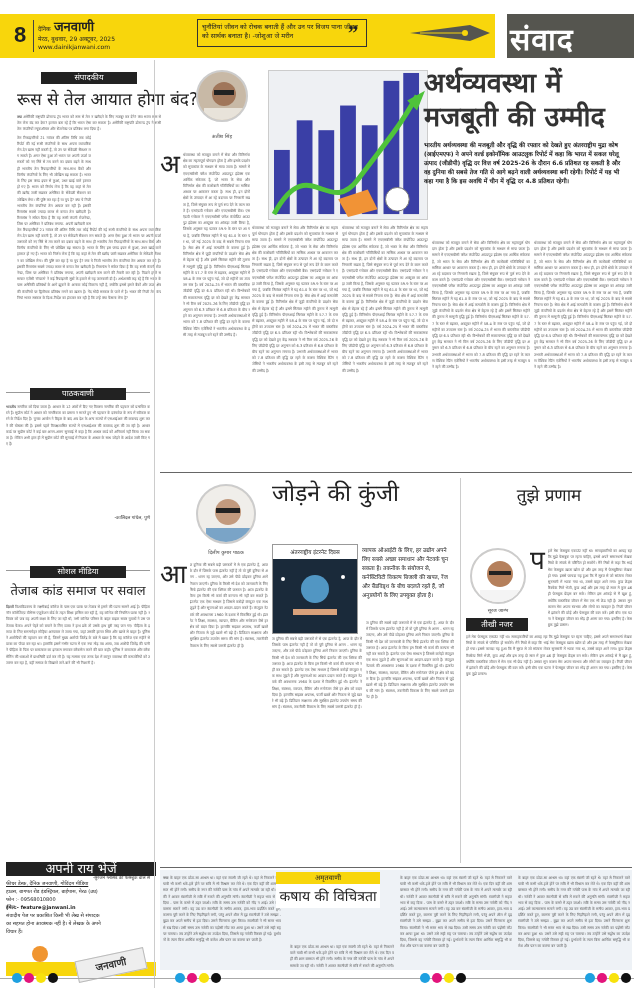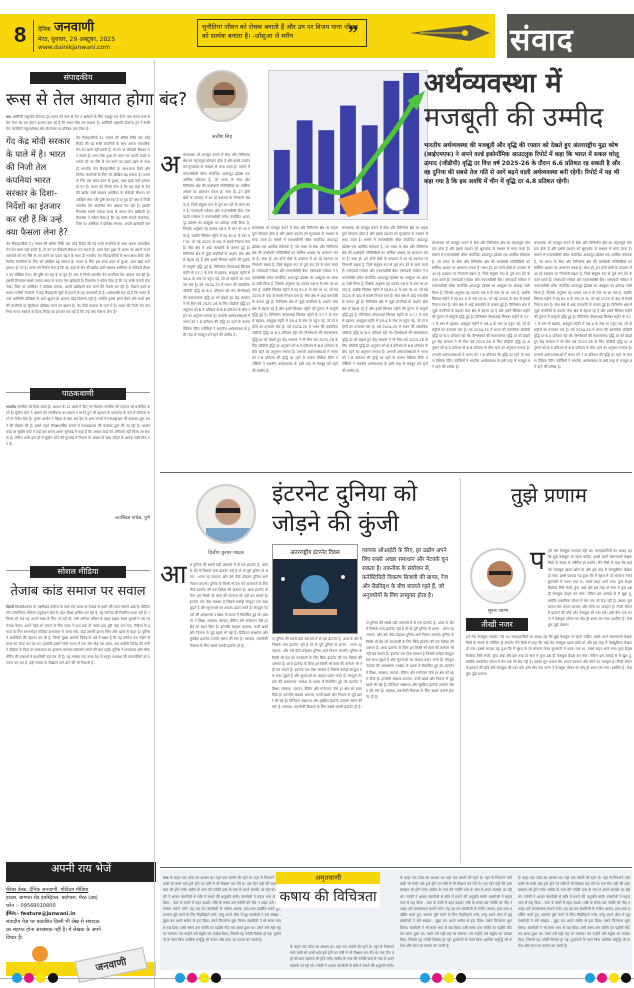--- a/index.html
+++ b/index.html
@@ -40,45 +40,44 @@
 </div>
 <div class="quote">चुनौतियां जीवन को रोचक बनाती हैं और उन पर विजय पाना जीवन को सार्थक बनाता है। -जोशुआ जे मरीन</div>
 <div class="qm">”</div>
 <svg class="pen" viewBox="0 0 80 16">
     <polygon points="0,8 60,0 80,8 60,16" fill="#55554f"></polygon>
     <circle cx="55" cy="8" r="3" fill="#f8d60c"></circle>
     <line x1="10" y1="8" x2="55" y2="8" stroke="#f8d60c" stroke-width="1"></line>
   </svg>
 <div class="brand">संवाद</div>
 
-<div class="col" style="left:6px;top:60px;width:144px">
+<div class="col" style="left:17px;top:60px;width:144px">
   <div class="tag" style="margin:12px 24px 4px">संपादकीय</div>
   <div style="font-size:17px;line-height:22px;white-space:nowrap">रूस से तेल आयात होगा बंद?</div>
   <div class="txt" style="margin-top:4px"><b>क्या</b> <span>अमेरिकी राष्ट्रपति डोनाल्ड ट्रंप भारत को रूस से तेल न खरीदने के लिए मजबूर कर देंगे? क्या भारत रूस से तेल लेना बंद कर देगा? हालात बता रहे हैं कि भारत ऐसा कर सकता है। अमेरिकी राष्ट्रपति डोनाल्ड ट्रंप ने रूसी तेल कंपनियों ल्यूकऑयल और रोजनेफ्ट पर प्रतिबंध लगा दिया है।</span></div>
   <div style="display:flex;gap:4px;margin-top:2px">
-    <div style="width:66px;font-size:8.5px;line-height:13px;color:#222">गेंद केंद्र मोदी सरकार के पाले में है। भारत की निजी तेल कंपनियां भारत सरकार के दिशा-निर्देशों का इंतजार कर रही हैं कि उन्हें क्या फैसला लेना है?</div>
     <div class="txt" style="width:74px;height:90px;overflow:hidden">तेल रिफाइनरियों 21 नवंबर की अंतिम तिथि तक कोई रिपोर्ट की नई रूसी कंपनियों के साथ अपना व्यापारिक लेन-देन खत्म नहीं करती हैं, तो उन पर सेकेंडरी सैंक्शन लग सकते हैं। अगर ऐसा हुआ तो भारत पर अपनी ऊर्जा जरूरतों को नए सिरे से तय करने का दबाव बढ़ने के साथ ही भारतीय तेल रिफाइनरियों के साथ-साथ बैंकों और वित्तीय कंपनियों के लिए भी जोखिम बढ़ सकता है। भारत के लिए इस फ्लड इफर से कुआं, उधर खाई वाले हालात हो गए हैं। भारत को निर्णय लेना है कि वह कहां से तेल की खरीद जारी रखकर अमेरिका के सेकेंडरी सैंक्शन का जोखिम लेगा। की पुष्टि कर रहा है या चुप है? क्या ये निजी भारतीय तेल कंपनियां तेल आयात कर रही हैं। इसकी रिलायंस सबसे ज्यादा करार से कच्चा तेल खरीदती है। रिलायंस ने संकेत दिया है कि वह रूसी कंपनी रोजनेफ्ट, जिस पर अमेरिका ने प्रतिबंध लगाया, अपनी खरीदारी कम करने की तैयारी कर रही है। पिछले हफ्ते समाचार एजेंसी 'रॉयटर्स' ने कई रिफाइनरी सूत्रों के हवाले से यह जानकारी दी है। अर्थशास्त्री कह रहे हैं कि भारत के पास अमेरिकी प्रतिबंधों के आगे झुकने के अलावा कोई विकल्प नहीं है, क्योंकि इससे हमारे बैंकों और ऊर्जा क्षेत्र की कंपनियों पर द्वितीयक प्रतिबंध लगने का खतरा है। गेंद मोदी सरकार के पाले में है। भारत की निजी तेल कंपनियां भारत सरकार के दिशा-निर्देश का इंतजार कर रही हैं कि उन्हें क्या फैसला लेना है?</div>
   </div>
   <div class="txt" style="height:100px;overflow:hidden;margin-top:2px">तेल रिफाइनरियों 21 नवंबर की अंतिम तिथि तक कोई रिपोर्ट की नई रूसी कंपनियों के साथ अपना व्यापारिक लेन-देन खत्म नहीं करती हैं, तो उन पर सेकेंडरी सैंक्शन लग सकते हैं। अगर ऐसा हुआ तो भारत पर अपनी ऊर्जा जरूरतों को नए सिरे से तय करने का दबाव बढ़ने के साथ ही भारतीय तेल रिफाइनरियों के साथ-साथ बैंकों और वित्तीय कंपनियों के लिए भी जोखिम बढ़ सकता है। भारत के लिए इस फ्लड इफर से कुआं, उधर खाई वाले हालात हो गए हैं। भारत को निर्णय लेना है कि वह कहां से तेल की खरीद जारी रखकर अमेरिका के सेकेंडरी सैंक्शन का जोखिम लेगा। की पुष्टि कर रहा है या चुप है? क्या ये निजी भारतीय तेल कंपनियां तेल आयात कर रही हैं। इसकी रिलायंस सबसे ज्यादा करार से कच्चा तेल खरीदती है। रिलायंस ने संकेत दिया है कि वह रूसी कंपनी रोजनेफ्ट, जिस पर अमेरिका ने प्रतिबंध लगाया, अपनी खरीदारी कम करने की तैयारी कर रही है। पिछले हफ्ते समाचार एजेंसी 'रॉयटर्स' ने कई रिफाइनरी सूत्रों के हवाले से यह जानकारी दी है। अर्थशास्त्री कह रहे हैं कि भारत के पास अमेरिकी प्रतिबंधों के आगे झुकने के अलावा कोई विकल्प नहीं है, क्योंकि इससे हमारे बैंकों और ऊर्जा क्षेत्र की कंपनियों पर द्वितीयक प्रतिबंध लगने का खतरा है। गेंद मोदी सरकार के पाले में है। भारत की निजी तेल कंपनियां भारत सरकार के दिशा-निर्देश का इंतजार कर रही हैं कि उन्हें क्या फैसला लेना है?</div>
 </div>
 <div class="rule" style="left:6px;top:392px;width:144px;height:1px"></div>
 <div class="col" style="left:6px;top:388px;width:144px">
   <div class="tag" style="margin:0 24px 4px">पाठकवाणी</div>
   <div class="txt" style="height:110px;overflow:hidden;margin-top:4px"><b>भारतीय</b> <span>नागरिक को दिया जाता है। आधार के 12 अंकों में दिए गए विवरण नागरिक की पहचान को प्रमाणित करते हैं। सुप्रीम कोर्ट ने आधार को नागरिकता का प्रमाण न मानते हुए भी पहचान के दस्तावेज के रूप में स्वीकार करने के निर्देश दिए हैं। चुनाव आयोग ने बिहार के बाद अब देश के अन्य राज्यों में एसआईआर की कवायद शुरू करने की घोषणा की है। इससे पहले विपक्षशासित राज्यों में एसआईआर की कवायद शुरू की जा रही है। आधार कार्ड पर सुप्रीम कोर्ट ने कई बार अलग-अलग सुनवाई में कहा है कि आधार कार्ड को अनिवार्य नहीं किया जा सकता है। लेकिन अभी हाल ही में सुप्रीम कोर्ट की सुनवाई में निजता के आधार के साथ जोड़ने के आदेश जारी किए गए हैं।</span></div>
   <div style="font-size:4.5px;text-align:right;color:#333">-कालिंदल गांधेल, पुणे</div>
 </div>
 <div class="rule" style="left:6px;top:570px;width:144px;height:1px"></div>
 <div class="col" style="left:6px;top:566px;width:144px">
   <div class="tag" style="margin:0 24px 4px">सोशल मीडिया</div>
   <div style="font-size:13px;line-height:18px;text-align:center;white-space:nowrap">तेजाब कांड समाज पर सवाल</div>
   <div class="txt" style="height:270px;overflow:hidden;margin-top:4px"><b>दिल्ली</b> <span>विश्वविद्यालय के लक्ष्मीबाई कॉलेज के पास एक छात्रा पर तेजाब से हमले की घटना सामने आई है। पीड़िता नॉन कॉलेजिएट वीमेन्स एजुकेशन बोर्ड के तहत शिक्षा हासिल कर रही है, वह कॉलेज की नियमित छात्रा नहीं है। रविवार को जब वह अपनी कक्षा के लिए जा रही थी, तभी कॉलेज परिसर के बाहर बाइक सवार युवकों ने उस पर तेजाब फेंका। अपने चेहरे को बचाने के लिए छात्रा ने हाथ ढके तो उसके हाथ बुरी तरह जल गए। पीड़िता के इलाज के लिए राममनोहर लोहिया अस्पताल ले जाया गया, जहां उसकी हालत स्थिर और खतरे से बाहर है। पुलिस ने आरोपियों की पहचान कर ली है, जिनमें मुख्य आरोपी जितेंद्र के बारे में खबर है कि वह कॉलेज एक महीने से छात्रा का पीछा कर रहा था। हालांकि इसमें गंभीर घटना में एक नया मोड़ तब आया, जब आरोपी जितेंद्र की पत्नी ने पीड़िता के पिता पर बलात्कार का इल्जाम लगाकर ब्लैकमेल करने की बात कही। पुलिस ने बलात्कार और ब्लैकमेलिंग की धाराओं में प्राथमिकी दर्ज कर ली है। यह मामला एक तरफ देश में कानून व्यवस्था की कमजोरियों को उजागर कर रहा है, वहीं समाज के बिखरते ताने-बाने की भी निशानी है।</span></div>
   <div style="font-size:4.5px;text-align:right;color:#333">-सुरजन ग्लासड की फेसबुक वॉल से</div>
 </div>
 <div class="col" style="left:6px;top:862px;width:150px">
-  <div class="tag" style="height:20px;line-height:14px;font-size:11px">अपनी राय भेजें</div>
+  <div class="tag" style="height:14px;line-height:14px;font-size:13px">अपनी राय भेजें</div>
   <div style="font-size:5px;line-height:8px;margin-top:3px;width:100px;color:#222">
     <div style="text-decoration:underline">फीचर डेस्क, दैनिक जनवाणी, गोविंदम मीडिया</div>
     <div>हाउस, बागपत रोड इंडस्ट्रियल, बाईपास, मेरठ (उप्र)</div>
     <div>फोन :- 09568010800</div>
     <div style="font-weight:bold">ईमेल:- feature@janwani.in</div>
     <div>संवादीय पेज पर प्रकाशित किसी भी लेख से संपादक का सहमत होना आवश्यक नहीं है। ये लेखक के अपने विचार हैं।</div>
   </div>
   <div style="position:absolute;left:0;top:100px;width:150px;height:14px;background:#f8d60c"></div>
   <div style="position:absolute;left:26px;top:84px;width:16px;height:16px;border-radius:50%;background:#f09530"></div>
   <div style="position:absolute;left:70px;top:92px;width:70px;height:22px;background:#eee;border:1px solid #bbb;transform:rotate(-12deg);font:bold 10px 'DejaVu Sans',sans-serif;color:#333;text-align:center;line-height:20px">जनवाणी</div>
@@ -111,40 +110,39 @@
   <circle cx="130" cy="130" r="12" fill="#fff" stroke="#777"></circle>
 </svg>
 <div class="col" style="left:252px;top:225px;width:86px;height:210px">
     <div class="txt" style="height:210px;overflow:hidden">र्थव्यवस्था को मजबूत बनाने में सेवा और विनिर्माण क्षेत्र का महत्वपूर्ण योगदान होता है और इसके प्रदर्शन को सूचकांक के माध्यम से मापा जाता है। मामले में एचएसबीसी फ्लैश कंपोजिट आउटपुट इंडेक्स एक आर्थिक संकेतक है, जो भारत के सेवा और विनिर्माण क्षेत्र की कारोबारी गतिविधियों का मासिक आधार पर आकलन करता है। साथ ही, इन दोनों क्षेत्रों के उत्पादन में आ रहे बदलाव पर निगरानी रखता है, जिसे संयुक्त रूप से पूर्ण रूप देने के काम करते हैं। एसएंडपी ग्लोबल और एचएसबीसी बैंक। एसएंडपी ग्लोबल ने एचएसबीसी फ्लैश कंपोजिट आउटपुट इंडेक्स का अक्टूबर का आंकड़ा जारी किया है, जिसके अनुसार यह घटकर 59.9 के स्तर पर आ गया है, जबकि सितंबर महीने में यह 61.0 के स्तर पर था, जो मई 2025 के बाद से सबसे निचला स्तर है। सेवा क्षेत्र में आई कमजोरी के कारण हुई है। विनिर्माण क्षेत्र में जुड़ी कंपनियों के प्रदर्शन सेवा क्षेत्र से बेहतर रहे हैं और इसमें सितंबर महीने की तुलना में मामूली वृद्धि हुई है। विनिर्माण पीएमआई सितंबर महीने के 57.7 के स्तर से बढ़कर, अक्टूबर महीने में 58.4 के स्तर पर पहुंच गई, जो दो महीनों का उच्चतम स्तर है। वर्ष 2024-25 में भारत की वास्तविक जीडीपी वृद्धि दर 6.5 प्रतिशत रही थी। विश्लेषकों की सकारात्मक वृद्धि दर को देखते हुए केंद्र सरकार ने भी वित्त वर्ष 2025-26 के लिए जीडीपी वृद्धि दर अनुमान को 6.3 प्रतिशत से 6.8 प्रतिशत के बीच रहने का अनुमान लगाया है। उभरती अर्थव्यवस्थाओं में भारत को 7.8 प्रतिशत की वृद्धि दर रहने के कारण वैश्विक रेटिंग एजेंसियों ने भारतीय अर्थव्यवस्था के इसी तरह से मजबूत बने रहने की उम्मीद है।</div>
   </div>
 <div class="col" style="left:342px;top:225px;width:86px;height:210px">
     <div class="txt" style="height:210px;overflow:hidden">र्थव्यवस्था को मजबूत बनाने में सेवा और विनिर्माण क्षेत्र का महत्वपूर्ण योगदान होता है और इसके प्रदर्शन को सूचकांक के माध्यम से मापा जाता है। मामले में एचएसबीसी फ्लैश कंपोजिट आउटपुट इंडेक्स एक आर्थिक संकेतक है, जो भारत के सेवा और विनिर्माण क्षेत्र की कारोबारी गतिविधियों का मासिक आधार पर आकलन करता है। साथ ही, इन दोनों क्षेत्रों के उत्पादन में आ रहे बदलाव पर निगरानी रखता है, जिसे संयुक्त रूप से पूर्ण रूप देने के काम करते हैं। एसएंडपी ग्लोबल और एचएसबीसी बैंक। एसएंडपी ग्लोबल ने एचएसबीसी फ्लैश कंपोजिट आउटपुट इंडेक्स का अक्टूबर का आंकड़ा जारी किया है, जिसके अनुसार यह घटकर 59.9 के स्तर पर आ गया है, जबकि सितंबर महीने में यह 61.0 के स्तर पर था, जो मई 2025 के बाद से सबसे निचला स्तर है। सेवा क्षेत्र में आई कमजोरी के कारण हुई है। विनिर्माण क्षेत्र में जुड़ी कंपनियों के प्रदर्शन सेवा क्षेत्र से बेहतर रहे हैं और इसमें सितंबर महीने की तुलना में मामूली वृद्धि हुई है। विनिर्माण पीएमआई सितंबर महीने के 57.7 के स्तर से बढ़कर, अक्टूबर महीने में 58.4 के स्तर पर पहुंच गई, जो दो महीनों का उच्चतम स्तर है। वर्ष 2024-25 में भारत की वास्तविक जीडीपी वृद्धि दर 6.5 प्रतिशत रही थी। विश्लेषकों की सकारात्मक वृद्धि दर को देखते हुए केंद्र सरकार ने भी वित्त वर्ष 2025-26 के लिए जीडीपी वृद्धि दर अनुमान को 6.3 प्रतिशत से 6.8 प्रतिशत के बीच रहने का अनुमान लगाया है। उभरती अर्थव्यवस्थाओं में भारत को 7.8 प्रतिशत की वृद्धि दर रहने के कारण वैश्विक रेटिंग एजेंसियों ने भारतीय अर्थव्यवस्था के इसी तरह से मजबूत बने रहने की उम्मीद है।</div>
   </div>
 <div class="col" style="left:424px;top:66px;width:200px">
   <div class="h-big" style="font-weight:bold;color:#333">अर्थव्यवस्था में</div>
-  <div class="h-big" style="font-weight:normal;color:#333">मजबूती की उम्मीद</div>
+  <div class="h-big" style="font-weight:bold;color:#333">मजबूती की उम्मीद</div>
   <div style="font-size:6px;line-height:9px;color:#222;margin-top:6px;font-weight:bold">भारतीय अर्थव्यवस्था की मजबूती और वृद्धि की रफ्तार को देखते हुए अंतरराष्ट्रीय मुद्रा कोष (आईएमएफ) ने अपने वर्ल्ड इकोनॉमिक आउटलुक रिपोर्ट में कहा कि भारत में सकल घरेलू उत्पाद (जीडीपी) वृद्धि दर वित्त वर्ष 2025-26 के दौरान 6.6 प्रतिशत रह सकती है और वह दुनिया की सबसे तेज गति से आगे बढ़ने वाली अर्थव्यवस्था बनी रहेगी। रिपोर्ट में यह भी कहा गया है कि इस अवधि में चीन में वृद्धि दर 4.8 प्रतिशत रहेगी।</div>
 </div>
 <div class="col" style="left:432px;top:240px;width:98px;height:195px">
     <div class="txt" style="height:195px;overflow:hidden">र्थव्यवस्था को मजबूत बनाने में सेवा और विनिर्माण क्षेत्र का महत्वपूर्ण योगदान होता है और इसके प्रदर्शन को सूचकांक के माध्यम से मापा जाता है। मामले में एचएसबीसी फ्लैश कंपोजिट आउटपुट इंडेक्स एक आर्थिक संकेतक है, जो भारत के सेवा और विनिर्माण क्षेत्र की कारोबारी गतिविधियों का मासिक आधार पर आकलन करता है। साथ ही, इन दोनों क्षेत्रों के उत्पादन में आ रहे बदलाव पर निगरानी रखता है, जिसे संयुक्त रूप से पूर्ण रूप देने के काम करते हैं। एसएंडपी ग्लोबल और एचएसबीसी बैंक। एसएंडपी ग्लोबल ने एचएसबीसी फ्लैश कंपोजिट आउटपुट इंडेक्स का अक्टूबर का आंकड़ा जारी किया है, जिसके अनुसार यह घटकर 59.9 के स्तर पर आ गया है, जबकि सितंबर महीने में यह 61.0 के स्तर पर था, जो मई 2025 के बाद से सबसे निचला स्तर है। सेवा क्षेत्र में आई कमजोरी के कारण हुई है। विनिर्माण क्षेत्र में जुड़ी कंपनियों के प्रदर्शन सेवा क्षेत्र से बेहतर रहे हैं और इसमें सितंबर महीने की तुलना में मामूली वृद्धि हुई है। विनिर्माण पीएमआई सितंबर महीने के 57.7 के स्तर से बढ़कर, अक्टूबर महीने में 58.4 के स्तर पर पहुंच गई, जो दो महीनों का उच्चतम स्तर है। वर्ष 2024-25 में भारत की वास्तविक जीडीपी वृद्धि दर 6.5 प्रतिशत रही थी। विश्लेषकों की सकारात्मक वृद्धि दर को देखते हुए केंद्र सरकार ने भी वित्त वर्ष 2025-26 के लिए जीडीपी वृद्धि दर अनुमान को 6.3 प्रतिशत से 6.8 प्रतिशत के बीच रहने का अनुमान लगाया है। उभरती अर्थव्यवस्थाओं में भारत को 7.8 प्रतिशत की वृद्धि दर रहने के कारण वैश्विक रेटिंग एजेंसियों ने भारतीय अर्थव्यवस्था के इसी तरह से मजबूत बने रहने की उम्मीद है।</div>
   </div>
 <div class="col" style="left:534px;top:240px;width:98px;height:195px">
     <div class="txt" style="height:195px;overflow:hidden">र्थव्यवस्था को मजबूत बनाने में सेवा और विनिर्माण क्षेत्र का महत्वपूर्ण योगदान होता है और इसके प्रदर्शन को सूचकांक के माध्यम से मापा जाता है। मामले में एचएसबीसी फ्लैश कंपोजिट आउटपुट इंडेक्स एक आर्थिक संकेतक है, जो भारत के सेवा और विनिर्माण क्षेत्र की कारोबारी गतिविधियों का मासिक आधार पर आकलन करता है। साथ ही, इन दोनों क्षेत्रों के उत्पादन में आ रहे बदलाव पर निगरानी रखता है, जिसे संयुक्त रूप से पूर्ण रूप देने के काम करते हैं। एसएंडपी ग्लोबल और एचएसबीसी बैंक। एसएंडपी ग्लोबल ने एचएसबीसी फ्लैश कंपोजिट आउटपुट इंडेक्स का अक्टूबर का आंकड़ा जारी किया है, जिसके अनुसार यह घटकर 59.9 के स्तर पर आ गया है, जबकि सितंबर महीने में यह 61.0 के स्तर पर था, जो मई 2025 के बाद से सबसे निचला स्तर है। सेवा क्षेत्र में आई कमजोरी के कारण हुई है। विनिर्माण क्षेत्र में जुड़ी कंपनियों के प्रदर्शन सेवा क्षेत्र से बेहतर रहे हैं और इसमें सितंबर महीने की तुलना में मामूली वृद्धि हुई है। विनिर्माण पीएमआई सितंबर महीने के 57.7 के स्तर से बढ़कर, अक्टूबर महीने में 58.4 के स्तर पर पहुंच गई, जो दो महीनों का उच्चतम स्तर है। वर्ष 2024-25 में भारत की वास्तविक जीडीपी वृद्धि दर 6.5 प्रतिशत रही थी। विश्लेषकों की सकारात्मक वृद्धि दर को देखते हुए केंद्र सरकार ने भी वित्त वर्ष 2025-26 के लिए जीडीपी वृद्धि दर अनुमान को 6.3 प्रतिशत से 6.8 प्रतिशत के बीच रहने का अनुमान लगाया है। उभरती अर्थव्यवस्थाओं में भारत को 7.8 प्रतिशत की वृद्धि दर रहने के कारण वैश्विक रेटिंग एजेंसियों ने भारतीय अर्थव्यवस्था के इसी तरह से मजबूत बने रहने की उम्मीद है।</div>
   </div>
 <div class="rule" style="left:160px;top:472px;width:472px;height:1px;background:#666"></div>
 
 <div class="circle" style="left:196px;top:484px;width:60px;height:60px"><svg width="60" height="60">
       <rect width="60" height="60" fill="#f0eeea"></rect>
       <circle cx="30" cy="26" r="13" fill="#c29a7e"></circle>
       <rect x="18" y="22" width="24" height="5" fill="#222"></rect>
       <rect x="8" y="42" width="44" height="20" fill="#7aa4c7"></rect>
     </svg></div>
 <div class="cap" style="position:absolute;left:188px;top:549px;width:76px">दिलीप कुमार पाठक</div>
 <div class="col" style="left:272px;top:478px;width:150px">
-  <div style="font-size:23px;line-height:30px;white-space:nowrap">इंटरनेट दुनिया को</div>
   <div style="font-size:23px;line-height:30px;white-space:nowrap">जोड़ने की कुंजी</div>
 </div>
 <div class="col" style="left:160px;top:562px;width:108px">
   <span class="dropcap">आ</span>
   <div class="txt" style="height:300px;overflow:hidden">ज दुनिया की सबसे बड़ी जरूरतों में से एक इंटरनेट है, आज के दौर में जिसके पास इंटरनेट नहीं है तो वो पूरी दुनिया से अलग - थलग रह जाएगा, और उसे पीछे छोड़कर दुनिया आगे निकल जाएगी। दुनिया के किसी भी देश को जानकारी के लिए सिर्फ इंटरनेट की एक क्लिक की जरूरत है। आज इंटरनेट के बिना हम किसी भी कार्य की कल्पना भी नहीं कर सकते हैं। इंटरनेट एक ऐसा माध्यम है जिससे करोड़ों कंप्यूटर एक साथ जुड़ते हैं और सूचनाओं का आदान-प्रदान करते हैं। कंप्यूटर नेटवर्क की अवधारणा 1960 के दशक में विकसित हुई थी। इंटरनेट ने शिक्षा, स्वास्थ्य, व्यापार, बैंकिंग और मनोरंजन जैसे हर क्षेत्र को बदल दिया है। हालांकि साइबर अपराध, फर्जी खबरें और निजता से जुड़े खतरे भी बढ़े हैं। डिजिटल साक्षरता और सुरक्षित इंटरनेट उपयोग समय की मांग है। स्वास्थ्य, तकनीकी विकास के लिए सबसे जरूरी इंटरनेट ही है।</div>
 </div>
 <div class="col" style="left:272px;top:544px;width:86px;height:90px;border:1px solid #999;background:#1a2a3a">
   <div style="background:#fff;font-size:5.5px;text-align:center;height:14px;line-height:14px">अंतरराष्ट्रीय इंटरनेट दिवस</div>
   <svg width="84" height="74" viewBox="0 0 84 74">
       <circle cx="42" cy="30" r="14" fill="#5fb2e6" opacity=".8"></circle>
@@ -156,21 +154,21 @@
 <div class="col" style="left:362px;top:546px;width:92px;font-size:5.6px;line-height:9px;color:#222">व्यापक ओआईटी के लिए, हर उद्योग अपने लिए सबसे अच्छा समाधान और नेटवर्क चुन सकता है। तकनीक के संयोजन से, कनेक्टिविटी विकल्प बिजली की खपत, रेंज और बैंडविड्थ के बीच बदलते रहते हैं, जो अनुप्रयोगों के लिए उपयुक्त होता है।</div>
 <div class="col" style="left:272px;top:636px;width:90px;height:225px">
     <div class="txt" style="height:225px;overflow:hidden">ज दुनिया की सबसे बड़ी जरूरतों में से एक इंटरनेट है, आज के दौर में जिसके पास इंटरनेट नहीं है तो वो पूरी दुनिया से अलग - थलग रह जाएगा, और उसे पीछे छोड़कर दुनिया आगे निकल जाएगी। दुनिया के किसी भी देश को जानकारी के लिए सिर्फ इंटरनेट की एक क्लिक की जरूरत है। आज इंटरनेट के बिना हम किसी भी कार्य की कल्पना भी नहीं कर सकते हैं। इंटरनेट एक ऐसा माध्यम है जिससे करोड़ों कंप्यूटर एक साथ जुड़ते हैं और सूचनाओं का आदान-प्रदान करते हैं। कंप्यूटर नेटवर्क की अवधारणा 1960 के दशक में विकसित हुई थी। इंटरनेट ने शिक्षा, स्वास्थ्य, व्यापार, बैंकिंग और मनोरंजन जैसे हर क्षेत्र को बदल दिया है। हालांकि साइबर अपराध, फर्जी खबरें और निजता से जुड़े खतरे भी बढ़े हैं। डिजिटल साक्षरता और सुरक्षित इंटरनेट उपयोग समय की मांग है। स्वास्थ्य, तकनीकी विकास के लिए सबसे जरूरी इंटरनेट ही है।</div>
   </div>
 <div class="col" style="left:366px;top:620px;width:88px;height:241px">
     <div class="txt" style="height:241px;overflow:hidden">ज दुनिया की सबसे बड़ी जरूरतों में से एक इंटरनेट है, आज के दौर में जिसके पास इंटरनेट नहीं है तो वो पूरी दुनिया से अलग - थलग रह जाएगा, और उसे पीछे छोड़कर दुनिया आगे निकल जाएगी। दुनिया के किसी भी देश को जानकारी के लिए सिर्फ इंटरनेट की एक क्लिक की जरूरत है। आज इंटरनेट के बिना हम किसी भी कार्य की कल्पना भी नहीं कर सकते हैं। इंटरनेट एक ऐसा माध्यम है जिससे करोड़ों कंप्यूटर एक साथ जुड़ते हैं और सूचनाओं का आदान-प्रदान करते हैं। कंप्यूटर नेटवर्क की अवधारणा 1960 के दशक में विकसित हुई थी। इंटरनेट ने शिक्षा, स्वास्थ्य, व्यापार, बैंकिंग और मनोरंजन जैसे हर क्षेत्र को बदल दिया है। हालांकि साइबर अपराध, फर्जी खबरें और निजता से जुड़े खतरे भी बढ़े हैं। डिजिटल साक्षरता और सुरक्षित इंटरनेट उपयोग समय की मांग है। स्वास्थ्य, तकनीकी विकास के लिए सबसे जरूरी इंटरनेट ही है।</div>
   </div>
 <div class="rule" style="left:460px;top:478px;width:1px;height:385px;background:#ccc"></div>
 
 <div class="col" style="left:466px;top:484px;width:166px;text-align:center">
-  <div style="font-size:20px;line-height:23px">तुझे प्रणाम</div>
+  <div style="font-size:17px;line-height:23px">तुझे प्रणाम</div>
 </div>
 <div class="circle" style="left:470px;top:548px;width:56px;height:56px"><svg width="56" height="56">
       <rect width="56" height="56" fill="#fff"></rect>
       <circle cx="28" cy="24" r="13" fill="#b5805c"></circle>
       <rect x="17" y="21" width="22" height="4" fill="#222"></rect>
       <rect x="8" y="40" width="40" height="20" fill="#f4f4f4"></rect>
     </svg></div>
 <div class="cap" style="position:absolute;left:470px;top:607px;width:56px">सूरज जाम्भ</div>
 <div class="tag" style="position:absolute;left:466px;top:618px;width:62px;height:13px;line-height:13px;font-size:8px">तीखी नजर</div>
 <div class="col" style="left:530px;top:548px;width:102px">

